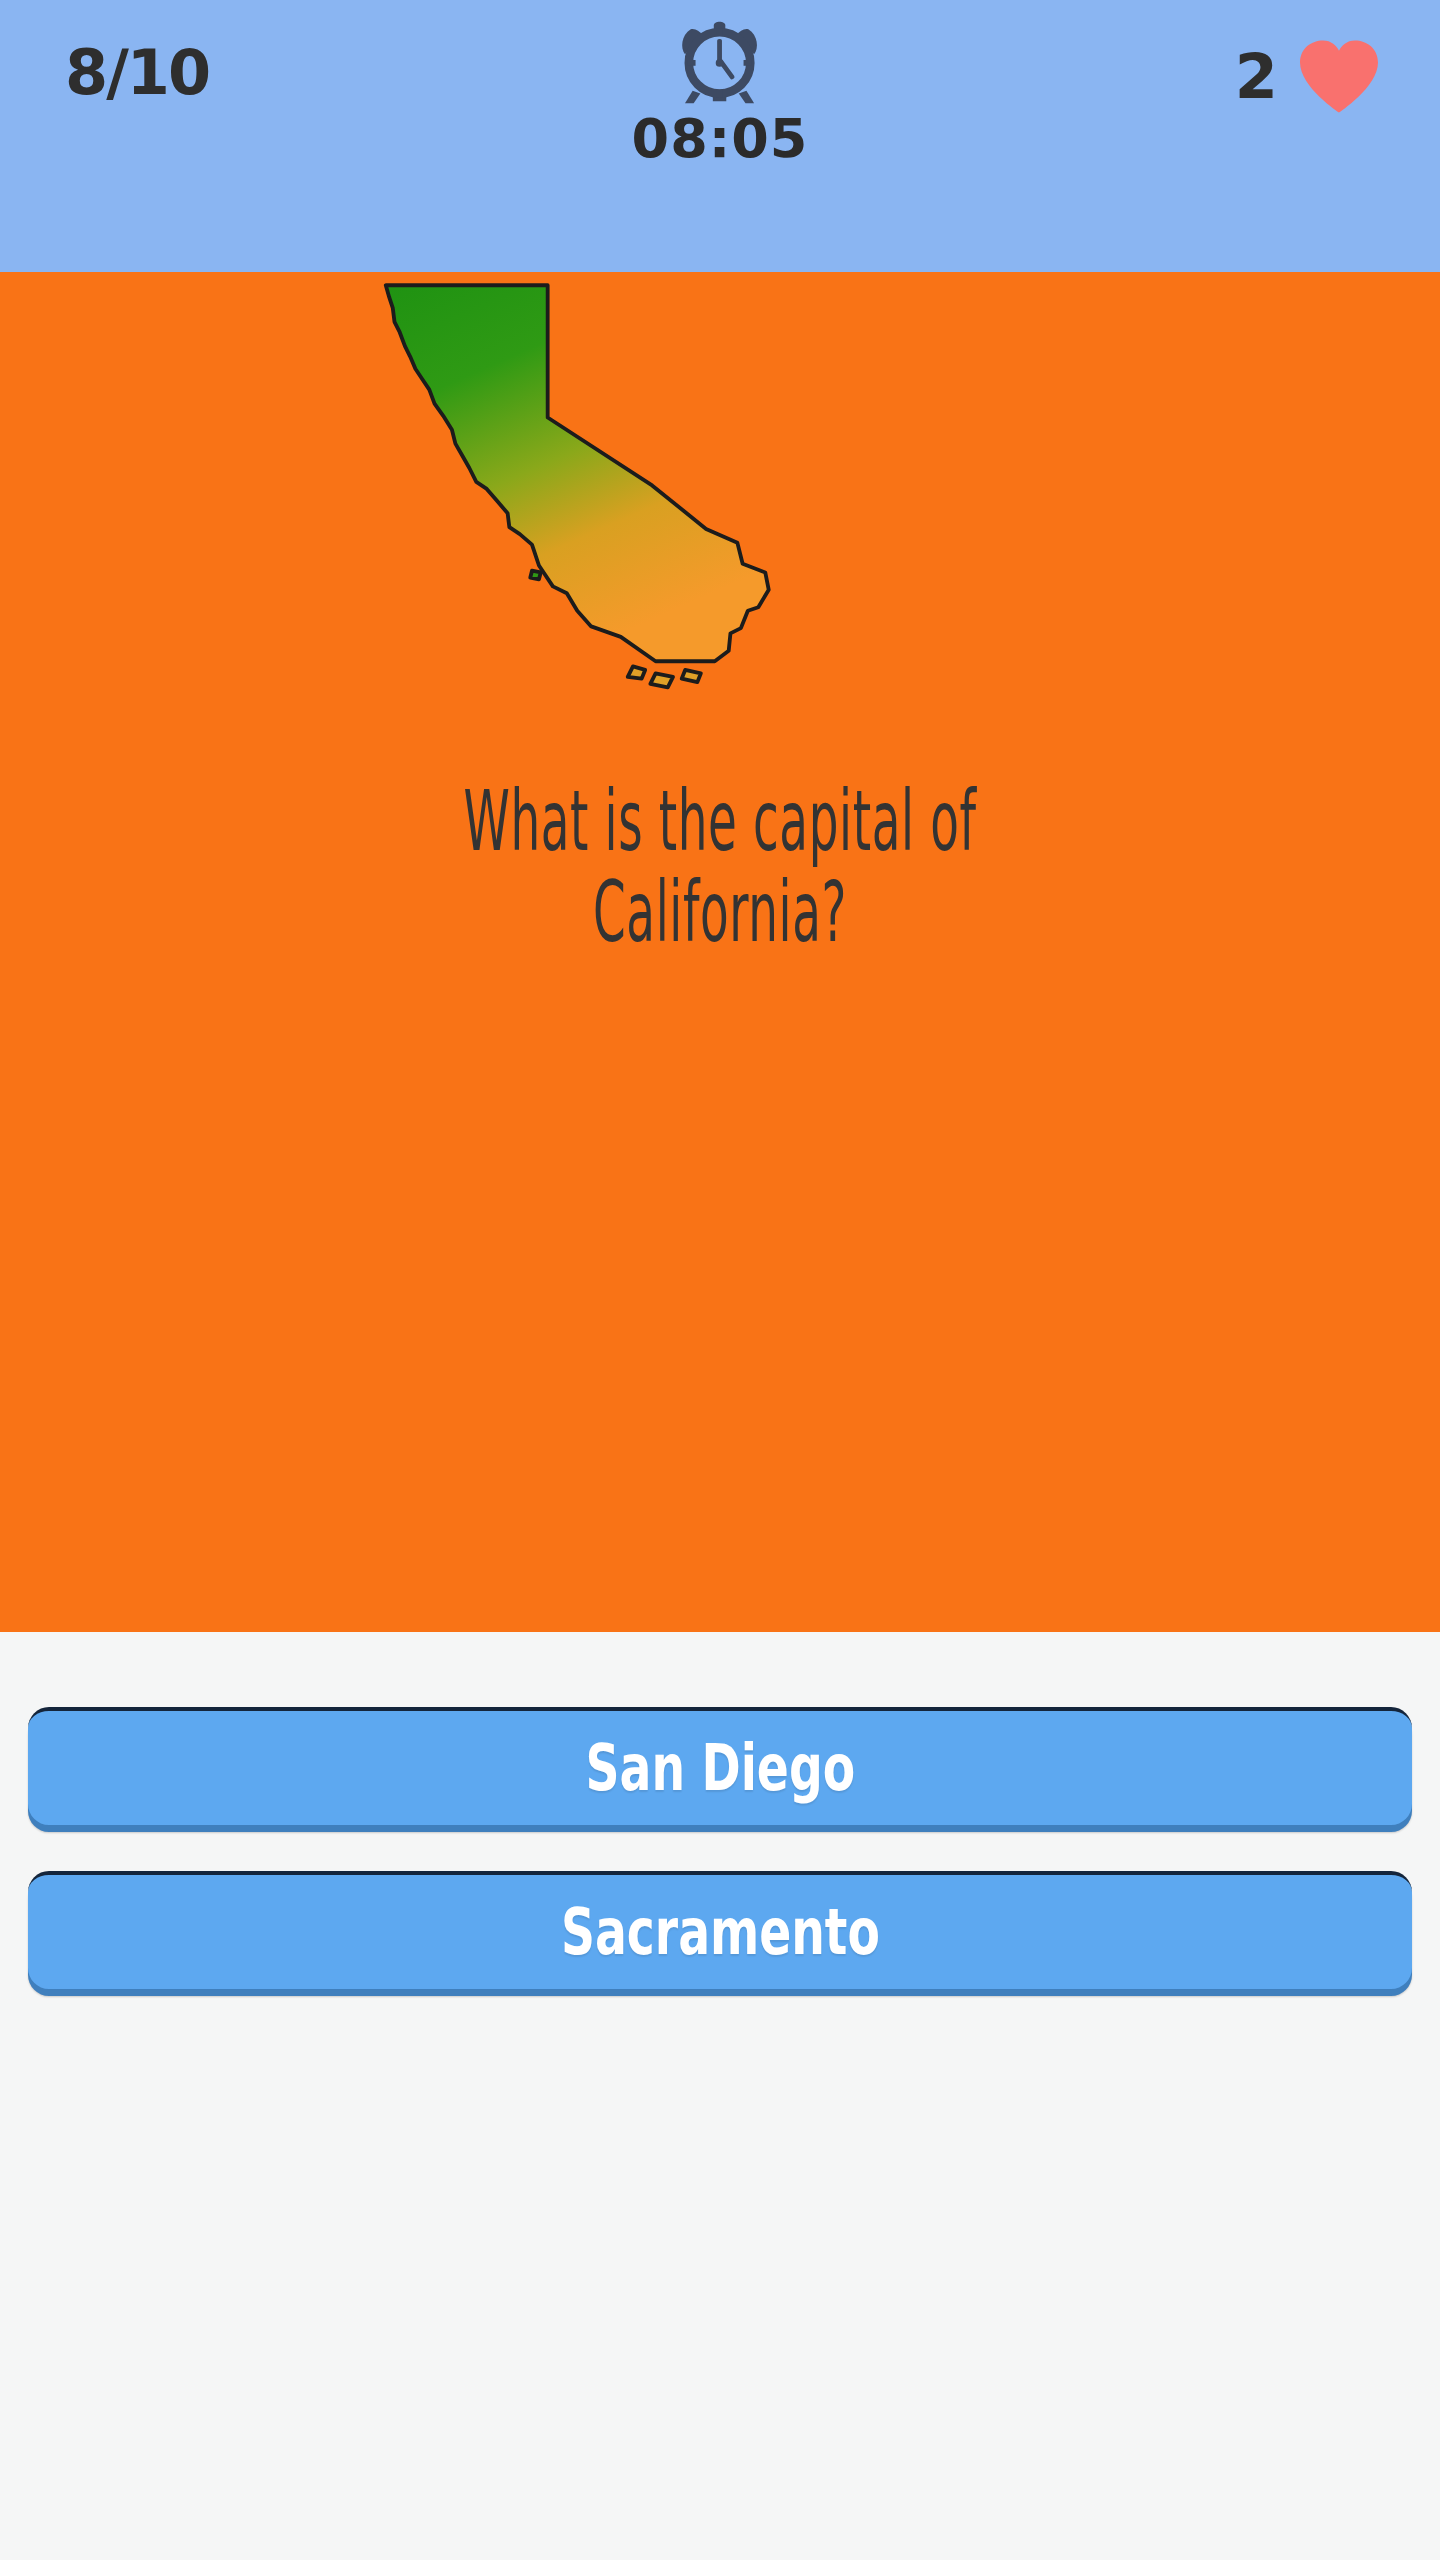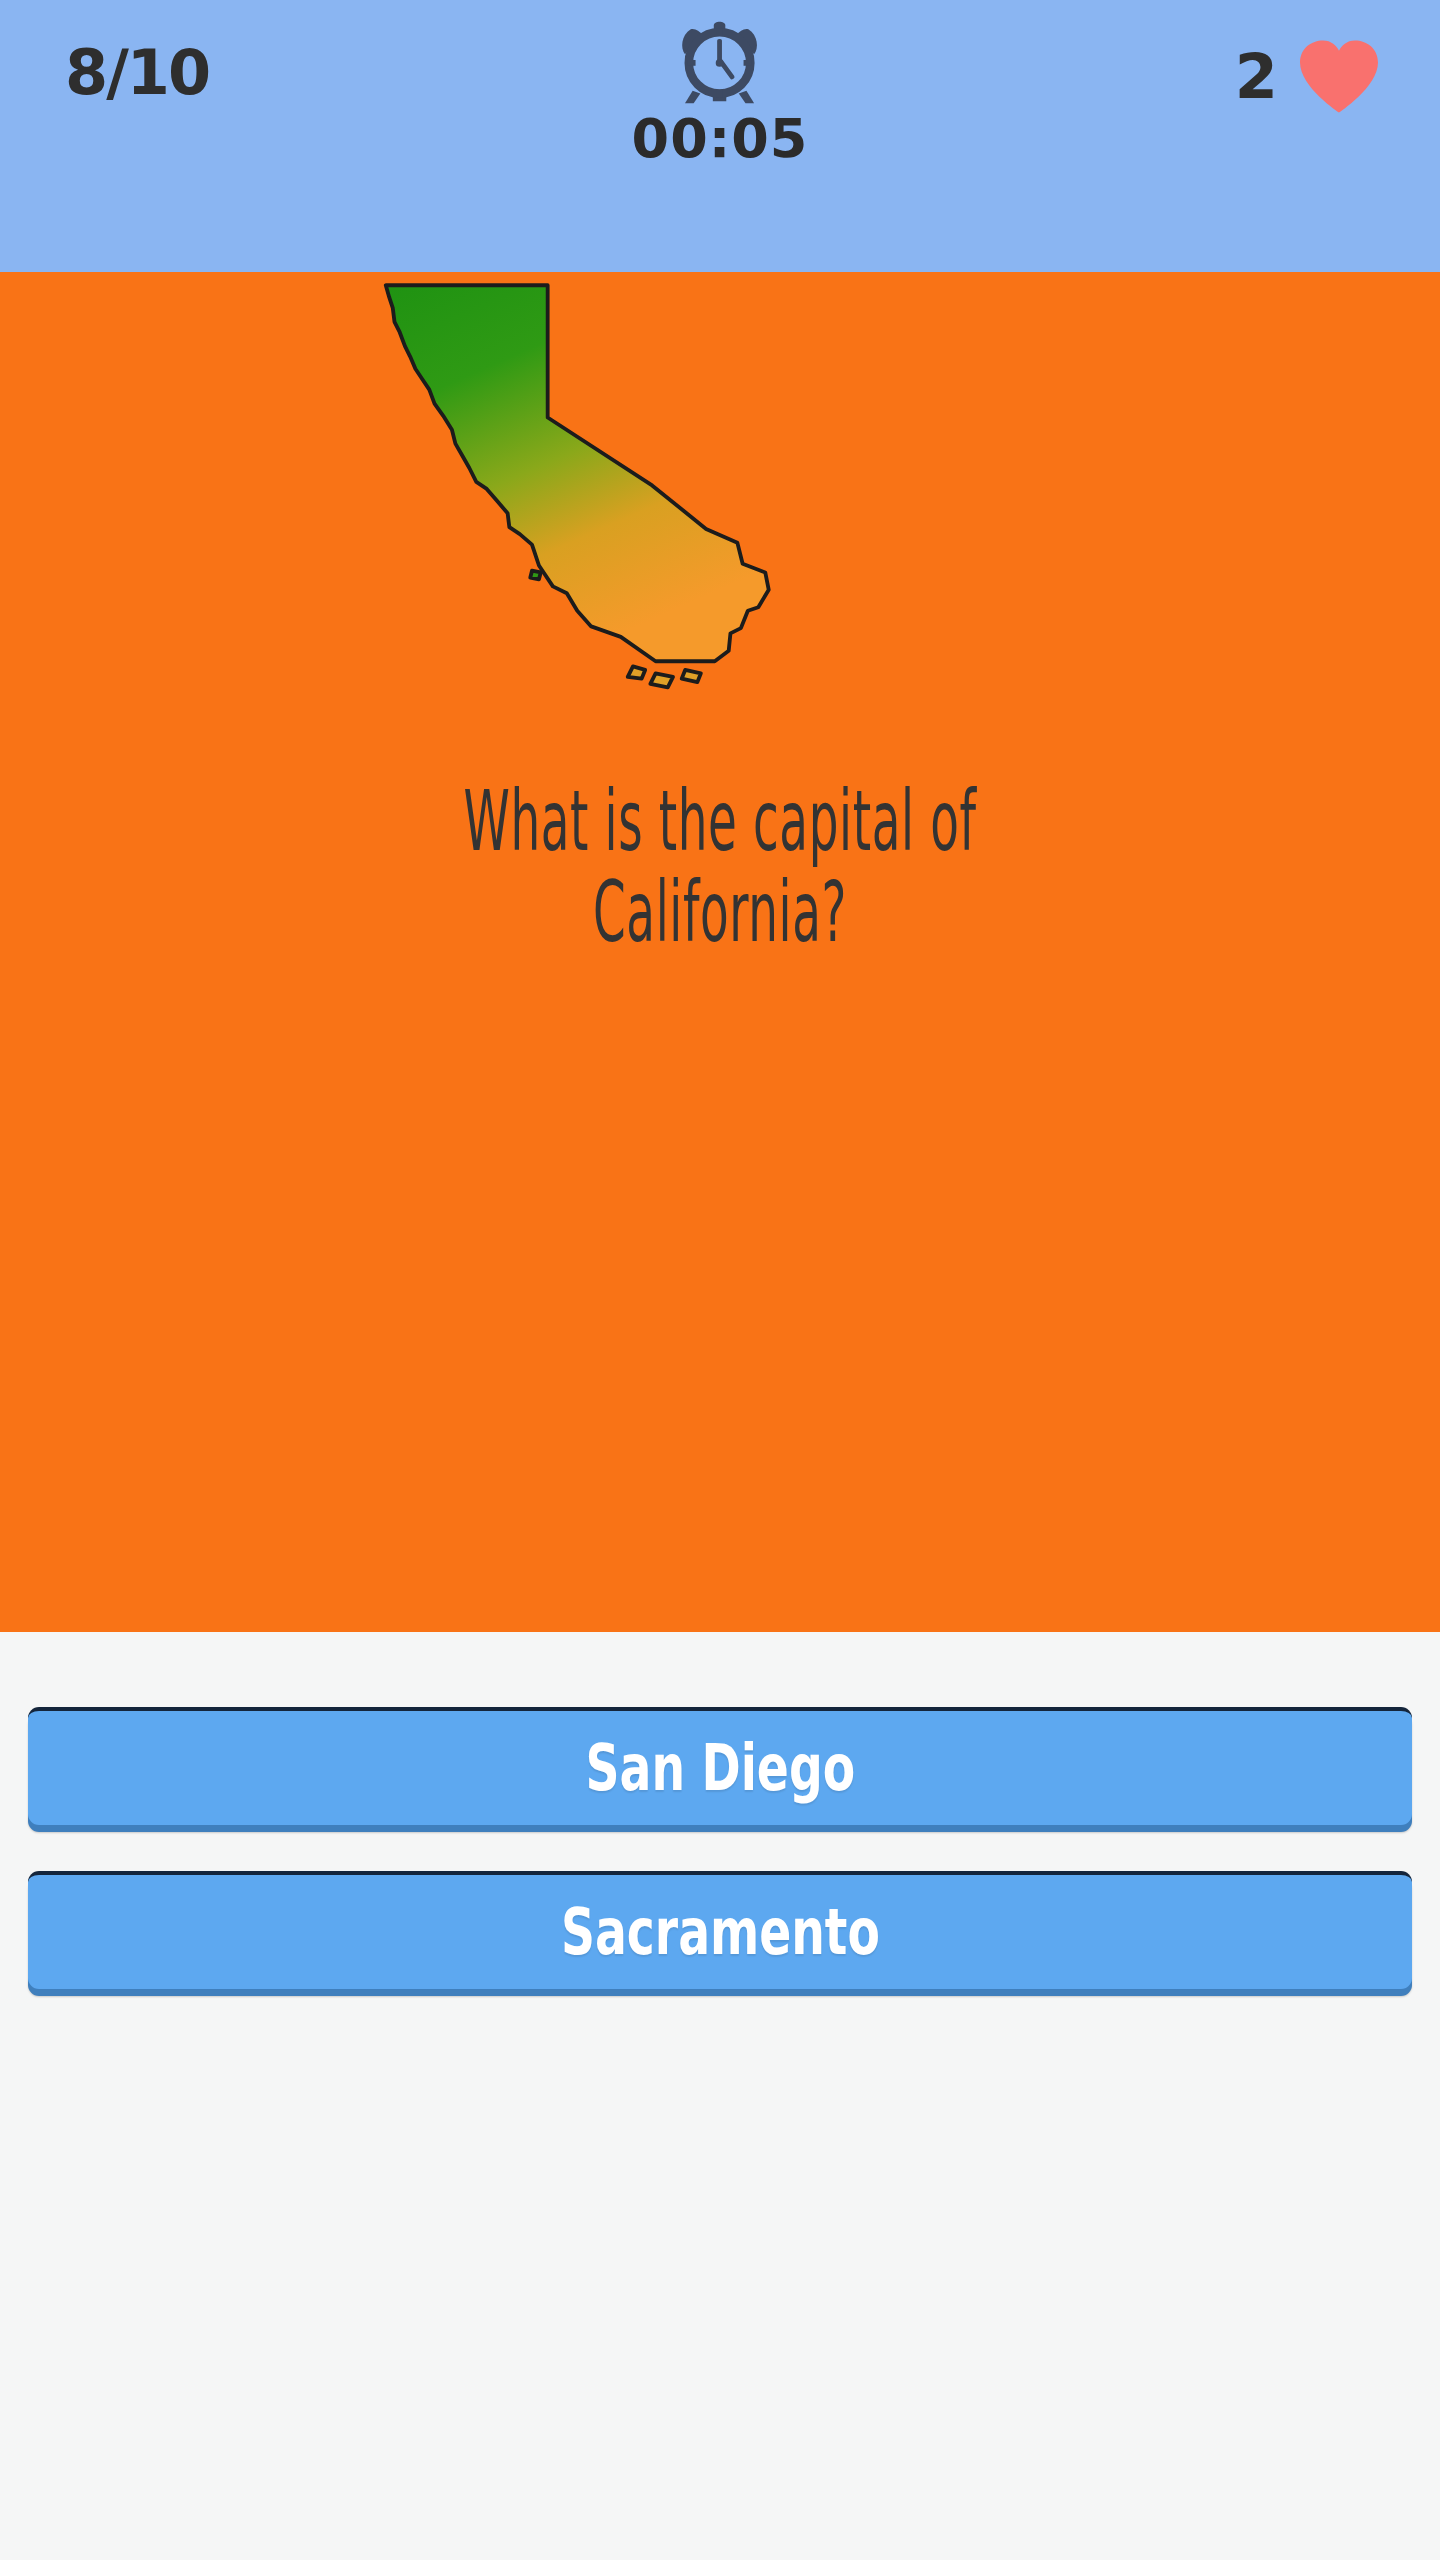--- a/index.html
+++ b/index.html
@@ -126,21 +126,21 @@
     gap:46px;
   }
 
   .answer-btn {
     position:relative;
     width:100%;
     height:118px;
     background:#5da8f0;
     border:none;
     border-top:4px solid #14253b;
-    border-radius:11px;
+    border-radius:21px;
     box-shadow:0 7px 0 0 #3f7fbd, 0 8px 2px 0 rgba(0,0,0,0.18);
     display:flex;
     align-items:center;
     justify-content:center;
     cursor:pointer;
     padding:0;
   }
   .answer-label {
     font-family:"DejaVu Sans Condensed","Liberation Sans Narrow","Liberation Sans", sans-serif;
     font-size:64px;
@@ -183,21 +183,21 @@
           <rect x="47" y="17" width="6" height="8" fill="#3d4a63"></rect>
           <rect x="17" y="50" width="8" height="6" fill="#3d4a63"></rect>
           <rect x="75" y="50" width="8" height="6" fill="#3d4a63"></rect>
           <rect x="47" y="81" width="6" height="8" fill="#3d4a63"></rect>
 
           <rect x="47.5" y="28" width="5" height="27" fill="#3d4a63" rx="2"></rect>
           <rect x="49" y="50" width="5" height="24" fill="#3d4a63" rx="2" transform="rotate(-36 51 52)"></rect>
           <circle cx="50" cy="53" r="4" fill="#3d4a63"></circle>
         </svg>
       </span>
-      <div class="timer-text">00:05</div>
+      <div class="timer-text">08:05</div>
     </div>
 
     <div class="lives-block">
       <span class="lives-count">2</span>
       <span>
         <svg class="heart-icon" viewBox="0 0 100 92" aria-hidden="true">
           <path d="M50 88 C50 88 4 58 4 29 C4 12 18 3 31 3 C41 3 47 9 50 15 C53 9 59 3 69 3 C82 3 96 12 96 29 C96 58 50 88 50 88 Z" fill="#f9716e"></path>
         </svg>
       </span>
     </div>

